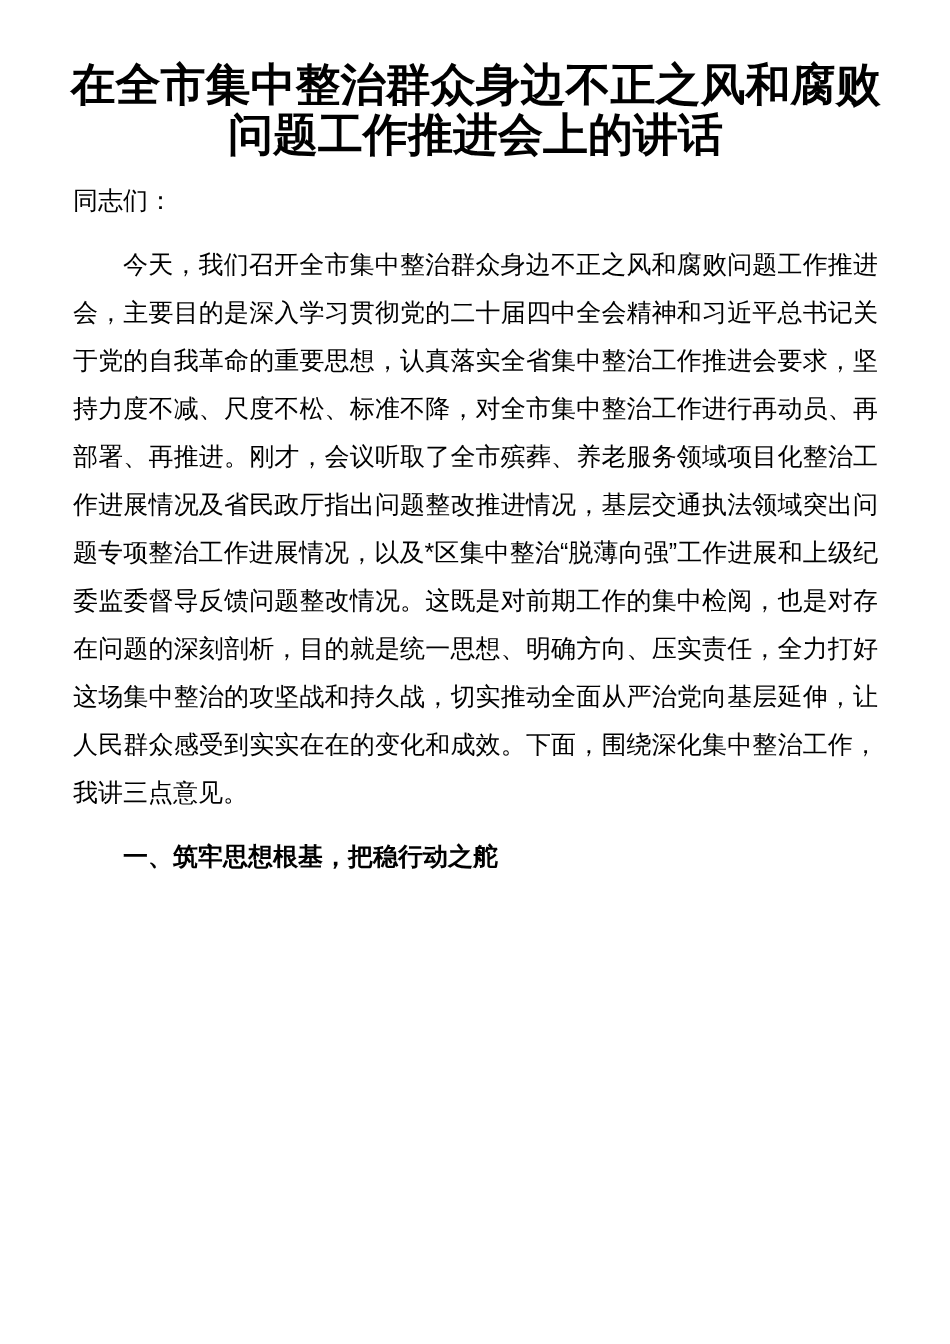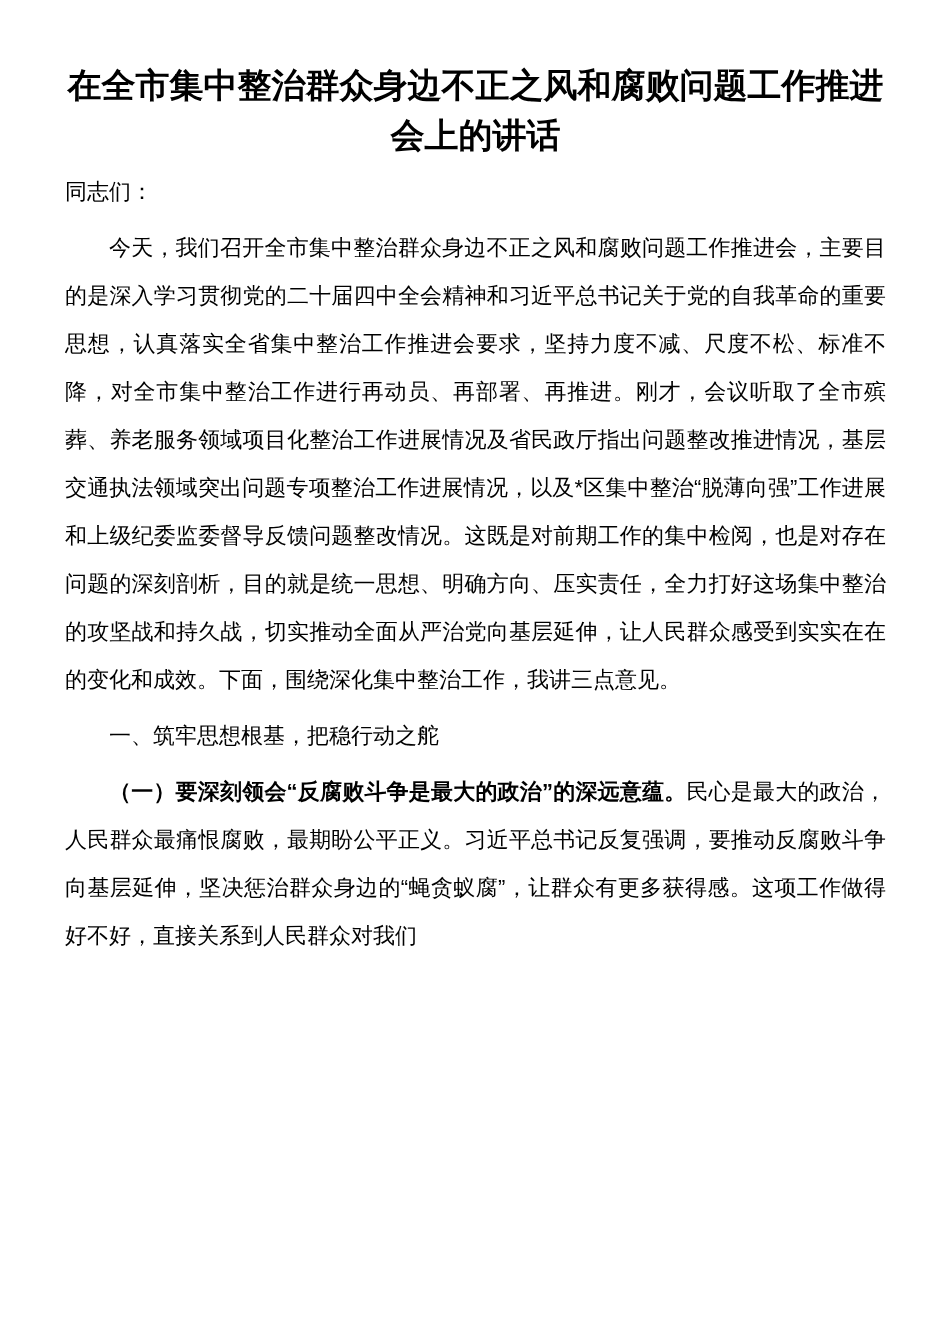--- a/index.html
+++ b/index.html
@@ -13,40 +13,40 @@
     height: 1344px;
     margin: 0;
     background: #ffffff;
     box-sizing: border-box;
     padding: 60px 56px 0 57px;
     color: #000000;
     font-family: "Liberation Sans", "DejaVu Sans", sans-serif;
     overflow: hidden;
   }
   .doc-title {
-    font-size: 34px;
+    font-size: 45px;
     font-weight: bold;
     line-height: 50px;
     text-align: center;
     letter-spacing: 0;
   }
   .para {
-    font-size: 22px;
+    font-size: 25px;
     line-height: 48px;
     text-align: justify;
-    margin: 8px;
+    margin: 16px;
   }
   .salutation {
     text-indent: 0;
   }
   .indent {
     text-indent: 2em;
   }
   .heading {
-    font-weight: normal;
+    font-weight: bold;
     text-indent: 2em;
   }
   .bold-lead {
     font-weight: bold;
   }
   .doc-body {
     margin-top: 4px;
   }
 </style>
 </head>
@@ -58,17 +58,16 @@
 
   <div class="doc-body">
 
     <p class="para salutation">同志们：</p>
 
     <p class="para indent">今天，我们召开全市集中整治群众身边不正之风和腐败问题工作推进会，主要目的是深入学习贯彻党的二十届四中全会精神和习近平总书记关于党的自我革命的重要思想，认真落实全省集中整治工作推进会要求，坚持力度不减、尺度不松、标准不降，对全市集中整治工作进行再动员、再部署、再推进。刚才，会议听取了全市殡葬、养老服务领域项目化整治工作进展情况及省民政厅指出问题整改推进情况，基层交通执法领域突出问题专项整治工作进展情况，以及*区集中整治“脱薄向强”工作进展和上级纪委监委督导反馈问题整改情况。这既是对前期工作的集中检阅，也是对存在问题的深刻剖析，目的就是统一思想、明确方向、压实责任，全力打好这场集中整治的攻坚战和持久战，切实推动全面从严治党向基层延伸，让人民群众感受到实实在在的变化和成效。下面，围绕深化集中整治工作，我讲三点意见。</p>
 
     <p class="para heading">一、筑牢思想根基，把稳行动之舵</p>
 
 
-    <p class="para indent"><span class="bold-lead">（一）要深刻领会“反腐败斗争是最大的政治”的深远意蕴。</span><span>民心是最大的政治，人民群众最痛恨腐败，最期盼公平正义。习近平总书记反复强调，要推动反腐败斗争向基层延伸，坚决惩治群众身边的“蝇贪蚁腐”，让群众有更多获得感。这项工作做得好不好，直接关系到人民群众对我们</span></p>
 
   </div>
 
 </div>
 
 </body></html>

